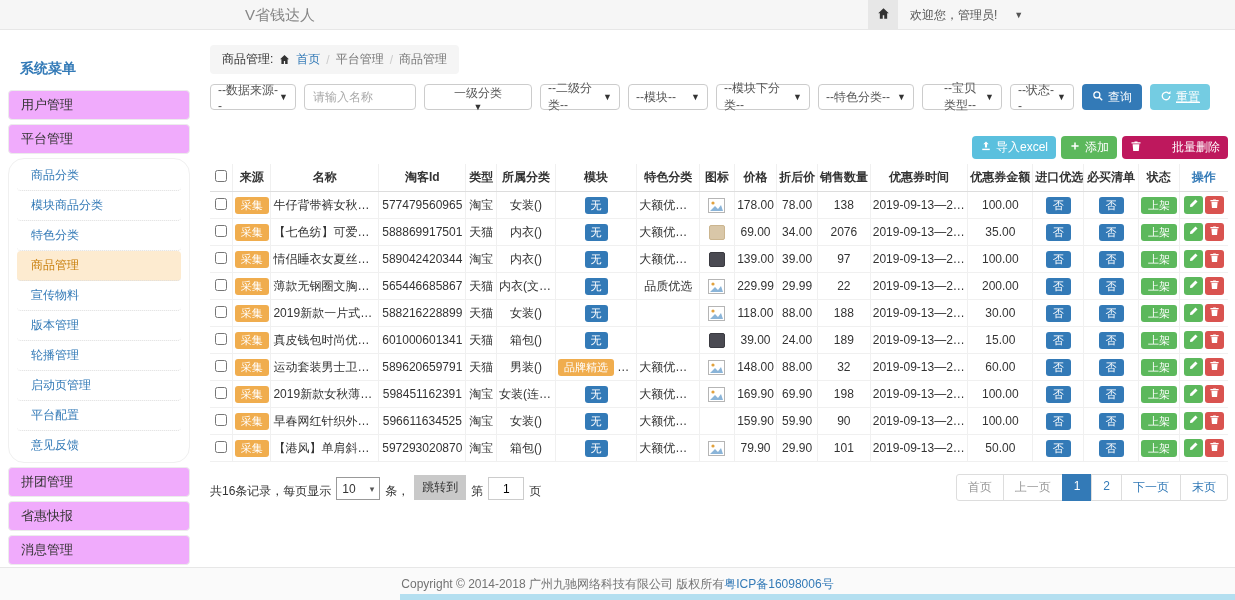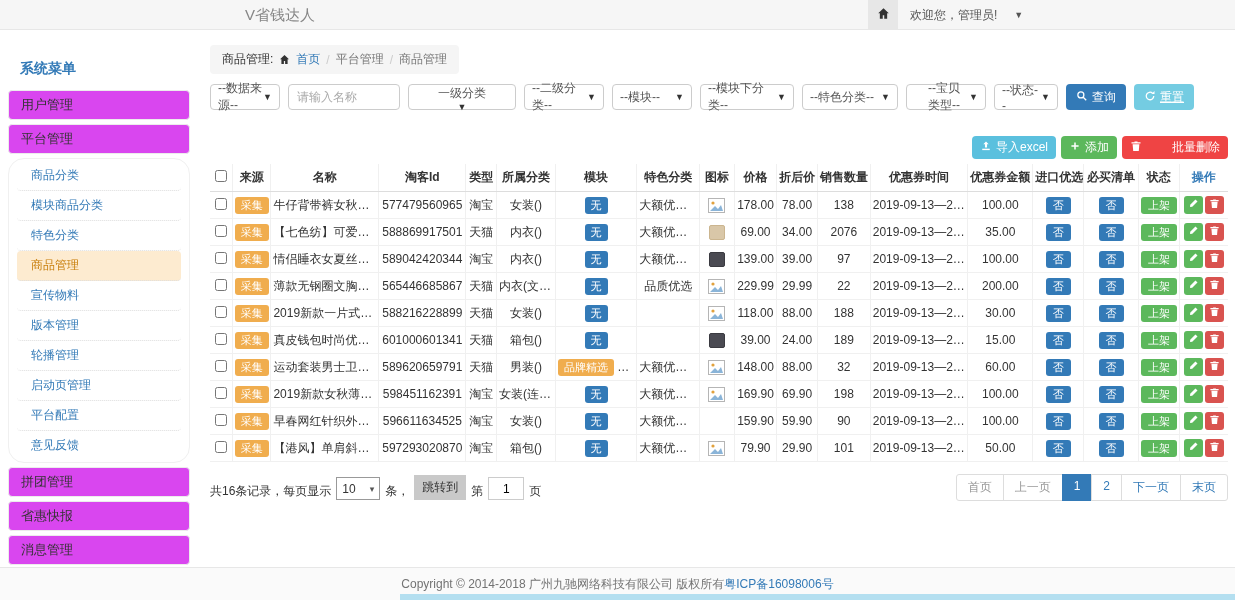--- a/index.html
+++ b/index.html
@@ -12,21 +12,21 @@
   .nav-title { position:absolute; left:245px; top:6px; font-size:15px; color:#868686; }
   .nav-right { position:absolute; left:868px; top:0; height:30px; display:flex; align-items:center; }
   .home-box { width:30px; height:30px; background:#e7e7e7; display:flex; align-items:center; justify-content:center; cursor:pointer; }
   .home-box svg { width:13px; height:13px; fill:#333; }
   .welcome { padding:0 12px; color:#555; cursor:pointer; display:flex; align-items:center; gap:17px; }
   .caret { font-size:9px; color:#555; }
 
   
   .sidebar { position:absolute; left:8px; top:52px; width:182px; }
   .sidebar-title { color:#337ab7; font-weight:bold; font-size:14px; padding:8px 10px 12px 12px; }
-  .side-item { background:#d946ef; border:1px solid #ececec; border-radius:4px; padding:5px 12px; margin-bottom:4px; color:#333; font-size:13px; cursor:pointer; }
+  .side-item { background:#f0abfc; border:1px solid #ececec; border-radius:4px; padding:5px 12px; margin-bottom:4px; color:#333; font-size:13px; cursor:pointer; }
   .submenu { background:#fff; border:1px solid #f0f0f0; border-radius:16px; margin-bottom:4px; padding:2px 8px; }
   .sub-item { padding:6px 6px 6px 14px; color:#337ab7; border-bottom:1px dotted #ddd; font-size:12px; cursor:pointer; border-radius:4px; }
   .sub-item:last-child { border-bottom:none; }
   .sub-item.active { background:#fdebd0; color:#c87e0a; }
 
   
   .main { position:absolute; left:210px; top:45px; width:1018px; }
   .breadcrumb { display:inline-flex; align-items:center; gap:6px; background:#f5f5f5; border-radius:4px; padding:6px 12px; color:#333; }
   .breadcrumb .home-ico svg { width:11px; height:11px; fill:#333; vertical-align:-1px; }
   .crumb-home { color:#337ab7; cursor:pointer; }
@@ -38,21 +38,21 @@
   .sel .caret { color:#333; }
   .txt-input { height:26px; border:1px solid #ccc; border-radius:4px; padding:0 8px; width:112px; font-size:12px; color:#555; font-family:inherit; }
   .txt-input::placeholder { color:#aaa; }
 
   .btn { height:26px; border:none; border-radius:4px; color:#fff; font-size:12px; display:inline-flex; align-items:center; gap:4px; padding:0 10px; cursor:pointer; font-family:inherit; flex:none; }
   .btn svg { width:12px; height:12px; fill:#fff; }
   .btn-primary { background:#337ab7; }
   .btn-info { background:#5bc0de; }
   .btn-info-light { background:#74cce2;text-decoration:underline; }
   .btn-success { background:#5cb85c; }
-  .btn-danger { background:#ef4444;gap:30px; }
+  .btn-danger { background:#be185d;gap:30px; }
 
   .toolbar { margin-top:26px; display:flex; justify-content:flex-end; gap:5px; }
   .toolbar .btn { height:23px; padding:0 8px; }
 
   
   table { margin-top:5px; width:100%; border-collapse:collapse; table-layout:fixed; font-size:12px; }
   th { font-weight:bold; color:#333; padding:5px 2px; border:1px solid #f0f0f0; border-top:none; border-bottom:1px solid #ddd; white-space:nowrap; overflow:hidden; }
   th.op-col { color:#337ab7; }
   td { padding:4px 2px; text-align:center; color:#333; border:1px solid #f0f0f0; white-space:nowrap; overflow:hidden; text-overflow:ellipsis; height:26px; }
   th:first-child, td:first-child { border-left:none; }
@@ -143,21 +143,21 @@
             <path d="M8 1.5L1.5 7.8h2v6.7h3.6V10h1.8v4.5h3.6V7.8h2z"></path>
           </svg></span>
       <span class="crumb-home">首页</span>
       <span class="crumb-sep">/</span>
       <span class="crumb-muted">平台管理</span>
       <span class="crumb-sep">/</span>
       <span class="crumb-muted">商品管理</span>
     </div>
 
     <div class="filter-row" id="filter-row">
-        <span class="sel" style="width: 70px;">
+        <span class="sel" style="width: 86px;">
           <span>--数据来源--</span>
           <span class="caret">▼</span>
         </span>
         <input class="txt-input" placeholder="请输入名称" style="">
         <span class="sel" style="width: 108px; flex-direction: column;">
           <span>一级分类</span>
           <span class="caret">▼</span>
         </span>
         <span class="sel" style="width: 80px;">
           <span>--二级分类--</span>

